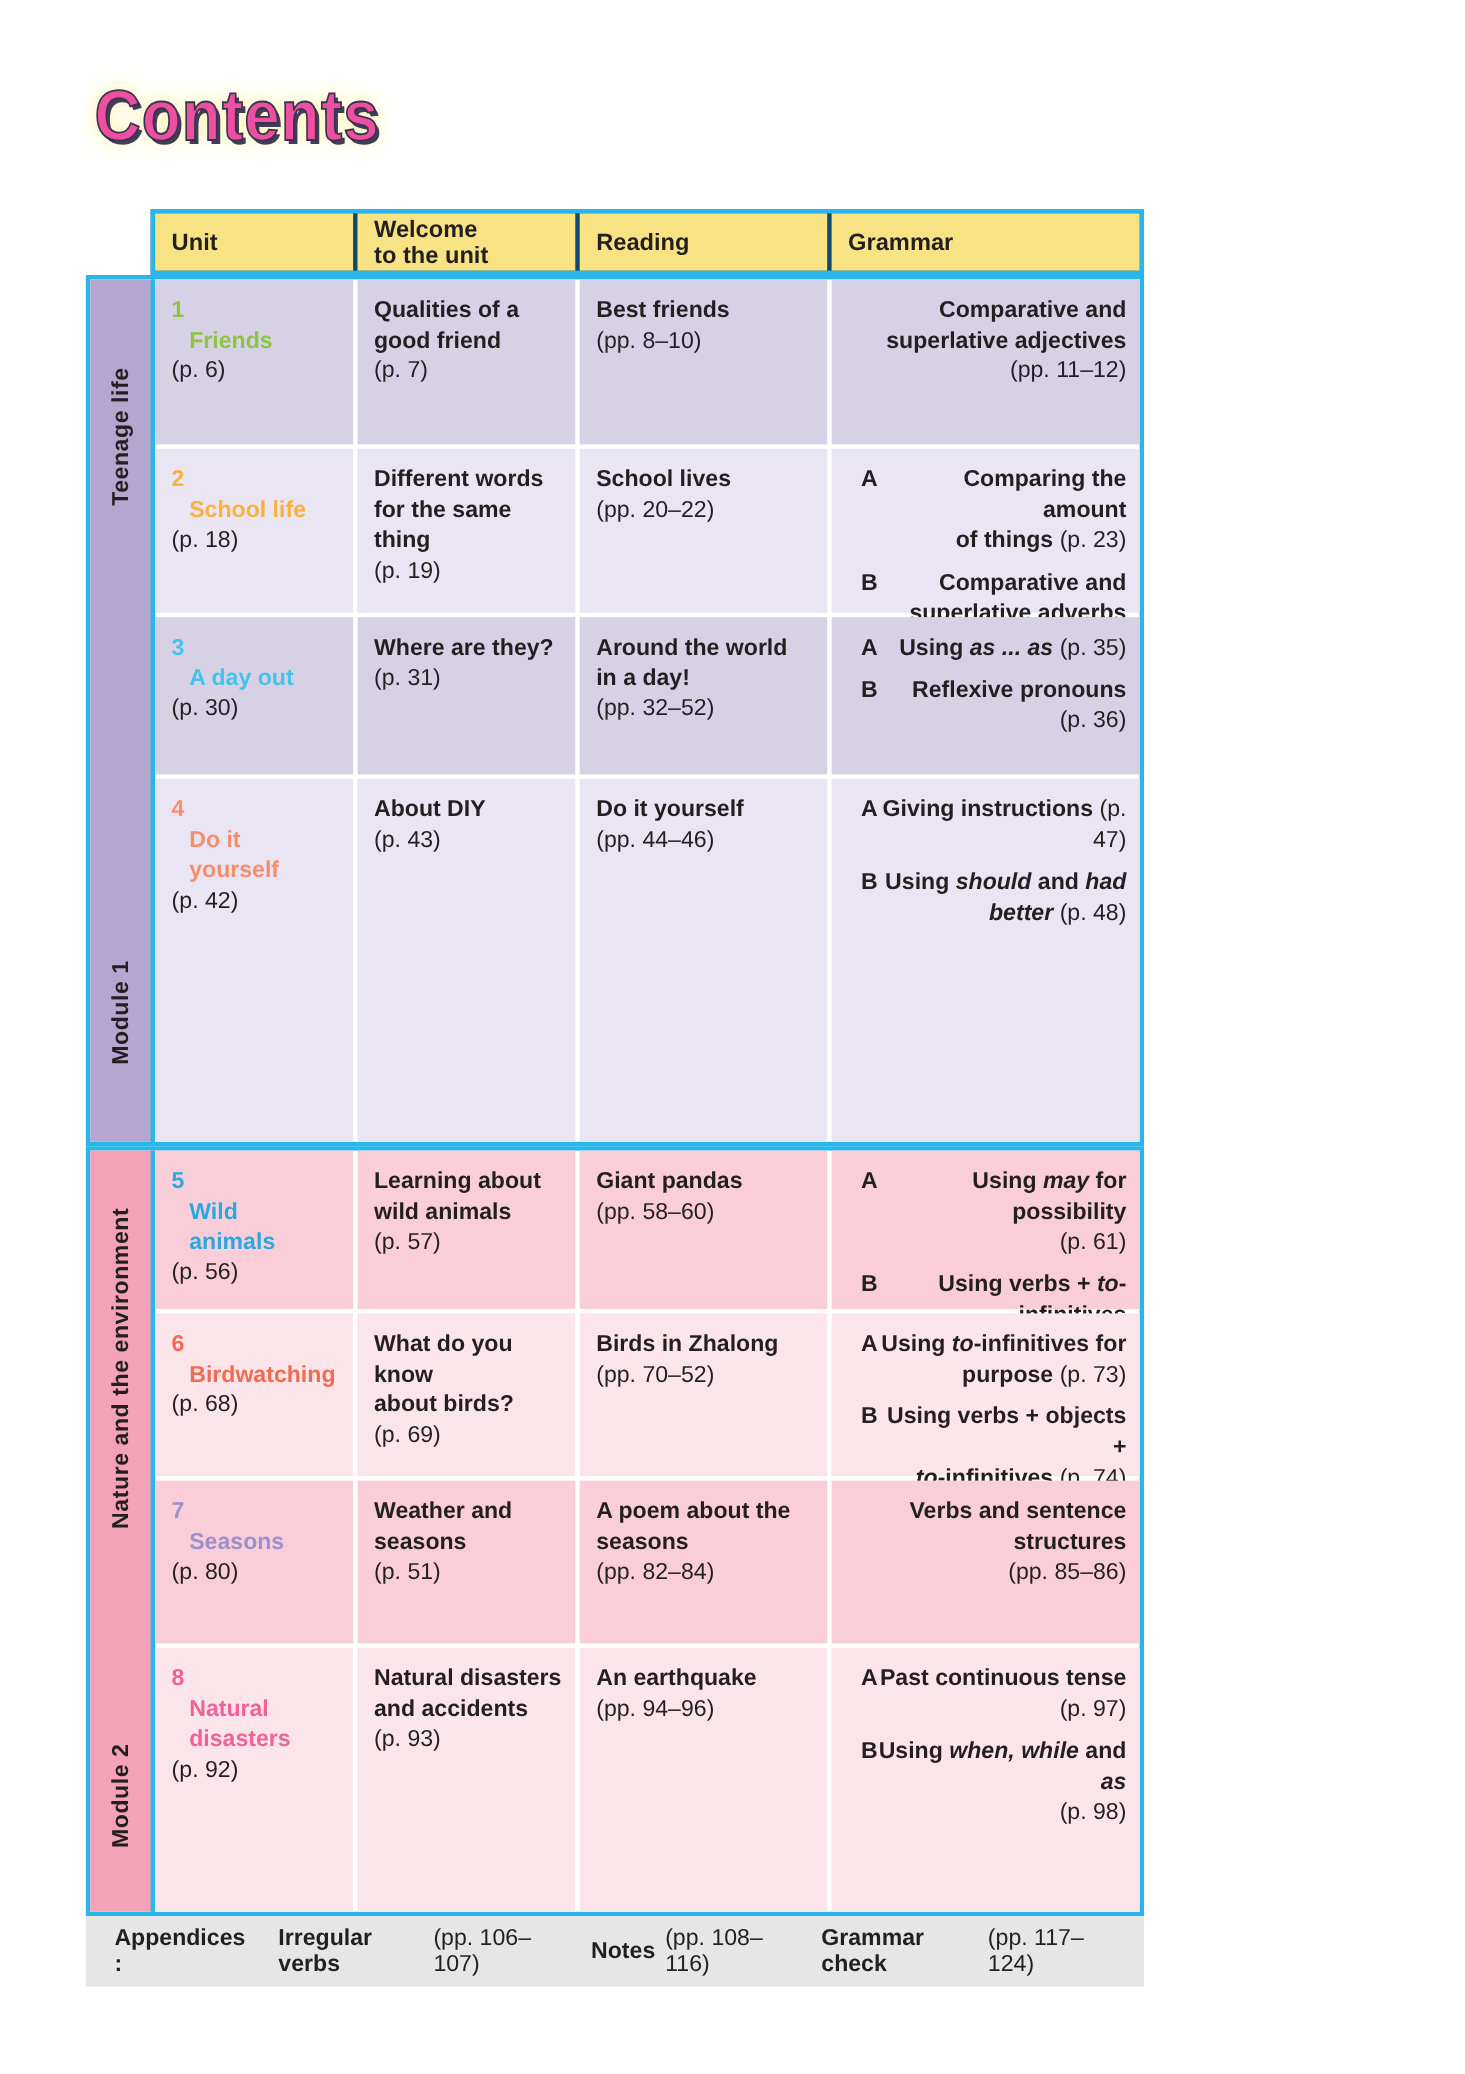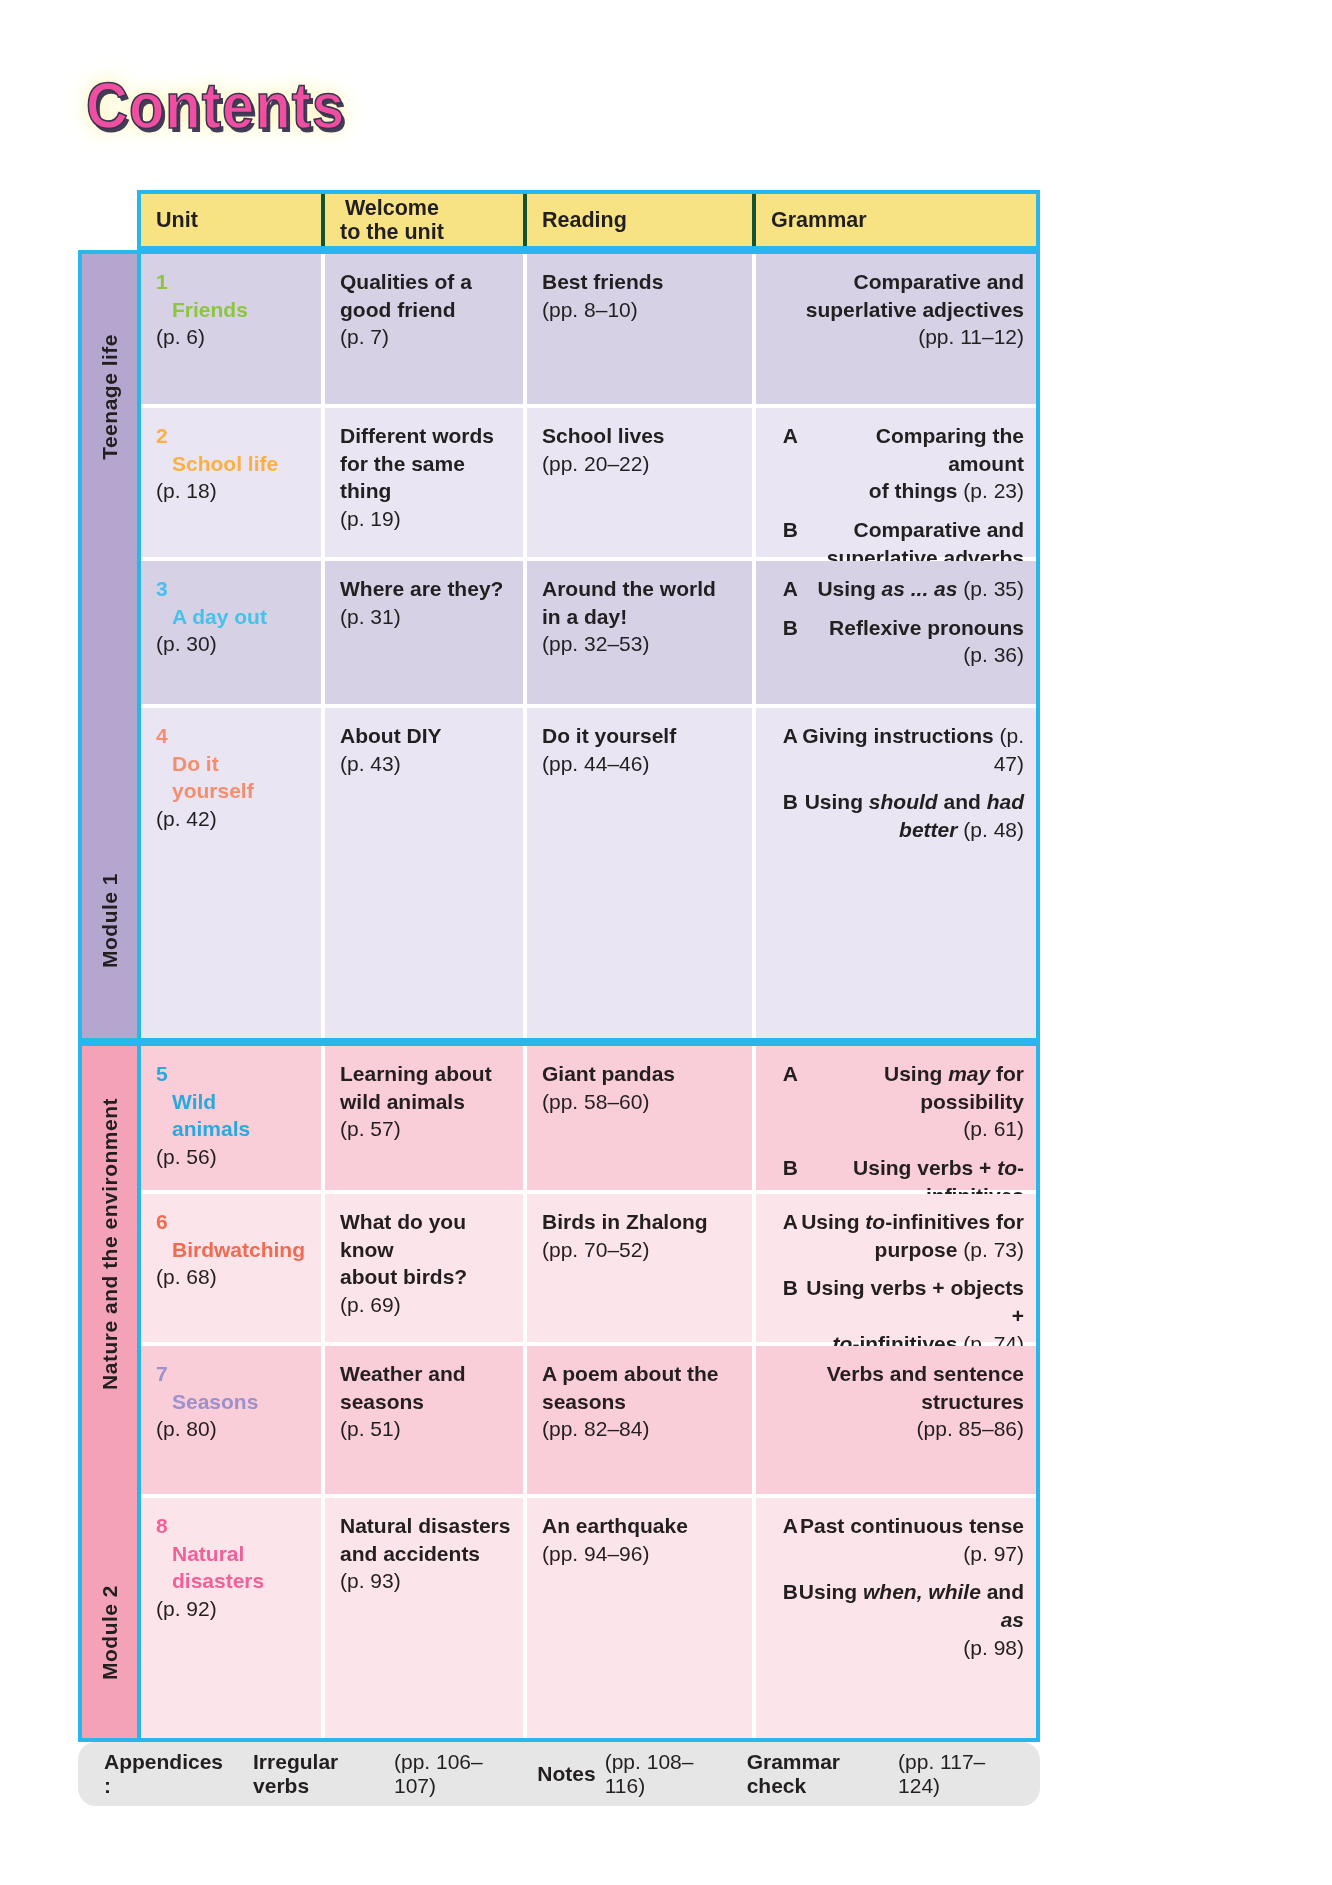--- a/index.html
+++ b/index.html
@@ -10,22 +10,22 @@
     position:absolute; left:86px; top:68px;
     font-size:58px; font-weight:700; letter-spacing:1px;
     color:var(--title-pink);
     -webkit-text-stroke:1.5px #3a3450;
     text-shadow: 3px 3px 0 #423c56, 0 0 14px #fbf3ae, 0 0 26px #fdf6c0;
     transform:scaleY(1.12); transform-origin:left top;
   }
 
   .header {
     position:absolute; left:137px; top:190px; width:903px; height:60px;
-    border:4px solid var(--border-cyan); background:#14532d;
-    display:grid; grid-template-columns:180px 198px 225px 280px; gap:4px;text-align:center;
+    border:4px solid var(--border-cyan); background:#0c4a6e;
+    display:grid; grid-template-columns:180px 198px 225px 280px; gap:4px;
   }
   .hcell {
     background:var(--header-yellow); display:flex; align-items:center;
     padding-left:15px; font-weight:700; font-size:21.5px; color:var(--text-dark);
     line-height:1.12; white-space:pre-line;
   }
 
   .module {
     position:absolute; left:78px; width:962px;
     border:4px solid var(--border-cyan); background:#fff; display:flex;
@@ -62,21 +62,21 @@
   .unit-head { font-weight:700; }
   .unit-page { font-weight:400; }
 
   .g-item { display:flex; margin-bottom:11px;text-align:right; }
   .g-prefix { flex:none; width:27px; font-weight:700; }
   .g-text { flex:1; }
 
   .footer {
     position:absolute; left:78px; top:1742px; width:962px; height:64px;
     background:var(--footer-gray); display:flex; align-items:center;
-    padding-left:26px; font-size:21px; color:var(--text-dark);border-radius:18px;
+    padding-left:26px; font-size:21px; color:var(--text-dark);
   }
   .f-label { font-weight:700; margin-right:30px; }
   .f-name  { font-weight:700; }
   .f-pages { font-weight:400; margin-left:9px; margin-right:26px; }
 </style>
 </head>
 <body>
 
 <div class="page">
 
@@ -133,21 +133,21 @@
         </div>
 
       <div class="cell bg-m1a">
         <div class="unit-head" style="color: rgb(69, 194, 236);">
           <div>3</div>
           <div class="pre">A day out</div>
         </div>
         <div class="unit-page">(p. 30)</div>
       </div>
       <div class="cell bold bg-m1a">Where are they?<br><span class="pref">(p. 31)</span></div>
-      <div class="cell bold bg-m1a">Around the world<br>in a day!<br><span class="pref">(pp. 32–53)</span></div>
+      <div class="cell bold bg-m1a">Around the world<br>in a day!<br><span class="pref">(pp. 32–52)</span></div>
       <div class="cell bold bg-m1a">
           <div class="g-item">
             <span class="g-prefix">A</span>
             <span class="g-text">Using <i>as ... as</i> <span class="pref">(p. 35)</span></span>
           </div>
           <div class="g-item">
             <span class="g-prefix">B</span>
             <span class="g-text">Reflexive pronouns<br><span class="pref">(p. 36)</span></span>
           </div>
         </div>

